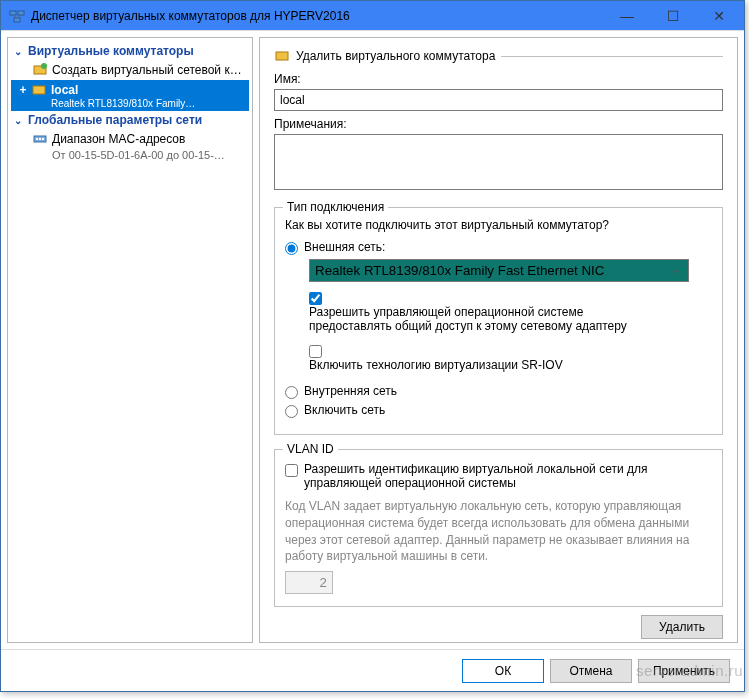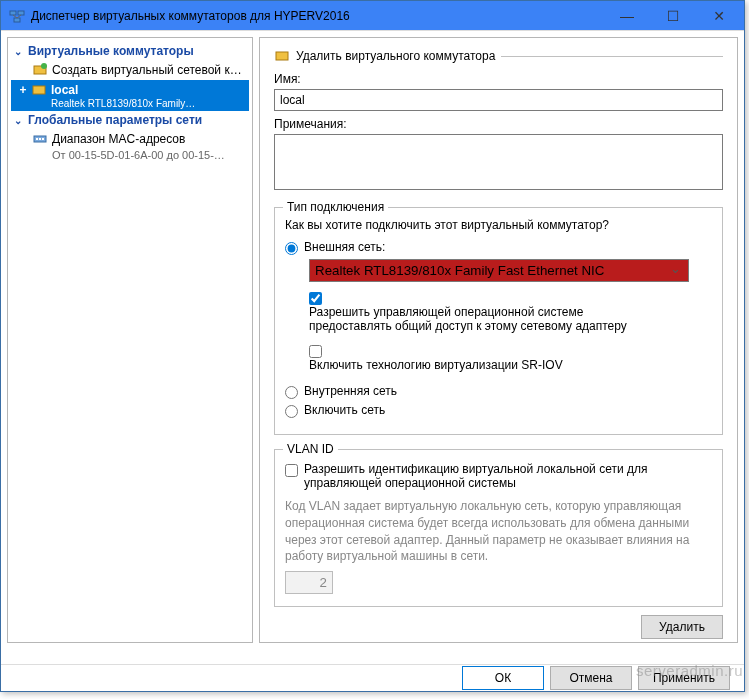--- a/index.html
+++ b/index.html
@@ -22,29 +22,29 @@
 .group-title .gt-icon { width: 16px; height: 16px; margin-right: 6px; }
 .group-title .gt-line { flex: 1; height: 1px; background: #c0c0c0; margin-left: 6px; }
 .field-label { margin: 6px 0 3px 0; }
 input.text, textarea { width: 100%; border: 1px solid #7a7a7a; padding: 3px 5px; font-family: inherit; font-size: 12px; background: #fff; }
 textarea { height: 56px; resize: none; }
 .fieldset { border: 1px solid #c0c0c0; padding: 8px 10px 12px 10px; margin-top: 14px; position: relative; }
 .fieldset .legend { position: absolute; top: -8px; left: 8px; background: #fff; padding: 0 4px; }
 .fs-q { margin: 2px 0 8px 0; }
 .radio-row, .check-row { display: flex; align-items: flex-start; margin: 4px 0; }
 .radio-row input, .check-row input { margin-right: 6px; margin-top: 2px; accent-color: #0078d7; }
-.select { width: 100%; border: 1px solid #7a7a7a; padding: 3px 28px 3px 5px; background: #b91c1c; appearance: none; position: relative; }
+.select { width: 100%; border: 1px solid #7a7a7a; padding: 3px 28px 3px 5px; background: #0f766e; appearance: none; position: relative; }
 .select-wrap { position: relative; margin: 4px 0 8px 24px; width: 380px; }
 .select-wrap::after { content: "⌄"; position: absolute; right: 8px; top: 2px; color: #555; pointer-events: none; font-size: 13px; }
 .indent { margin-left: 24px; flex-direction: column; }
 .vlan-desc { color: #888; margin: 8px 0 6px 0; line-height: 1.4; }
 .vlan-num { width: 48px; border: 1px solid #bcbcbc; background: #f2f2f2; color: #888; padding: 3px 5px; text-align: right; }
 .delete-row { display: flex; justify-content: flex-end; margin-top: 8px; }
 .btn { min-width: 82px; padding: 4px 14px; border: 1px solid #adadad; background: #e1e1e1; font-family: inherit; font-size: 12px; cursor: pointer; }
-.footer { position: absolute; left: 0; right: 0; bottom: 0; height: 27px; border-top: 1px solid #ddd; display: flex; align-items: center; justify-content: flex-end; padding: 0 14px; gap: 6px; background: #fff; }
+.footer { position: absolute; left: 0; right: 0; bottom: 0; height: 42px; border-top: 1px solid #ddd; display: flex; align-items: center; justify-content: flex-end; padding: 0 14px; gap: 6px; background: #fff; }
 .btn.primary { border-color: #0078d7; background: #fff; }
 .watermark { position: absolute; right: 6px; bottom: 20px; color: rgba(128,128,128,0.45); font-size: 15px; letter-spacing: 0.5px; pointer-events: none; }
 .sel-row { display:flex; align-items:center; padding: 2px 4px 0 4px; position:relative; }
 .sel-row .exp { width: 16px; text-align:center; font-weight:bold; color:#fff; }
 .sel-row .si { width:16px; height:16px; margin-right:4px; }
 .sel-row .lab { flex:1; font-weight:600; }
 .sel-sub { padding: 0 4px 2px 40px; font-size: 10px; white-space:nowrap; overflow:hidden; text-overflow:ellipsis; }
 .sel-block { background:#0078d7; color:#fff; margin: 0 3px; }
 </style>
 </head>

